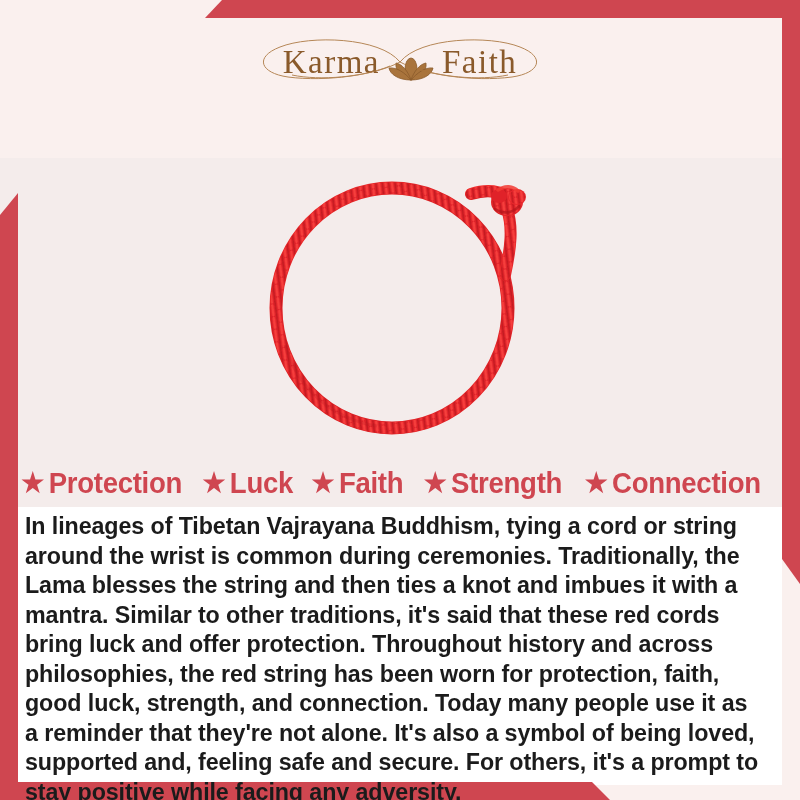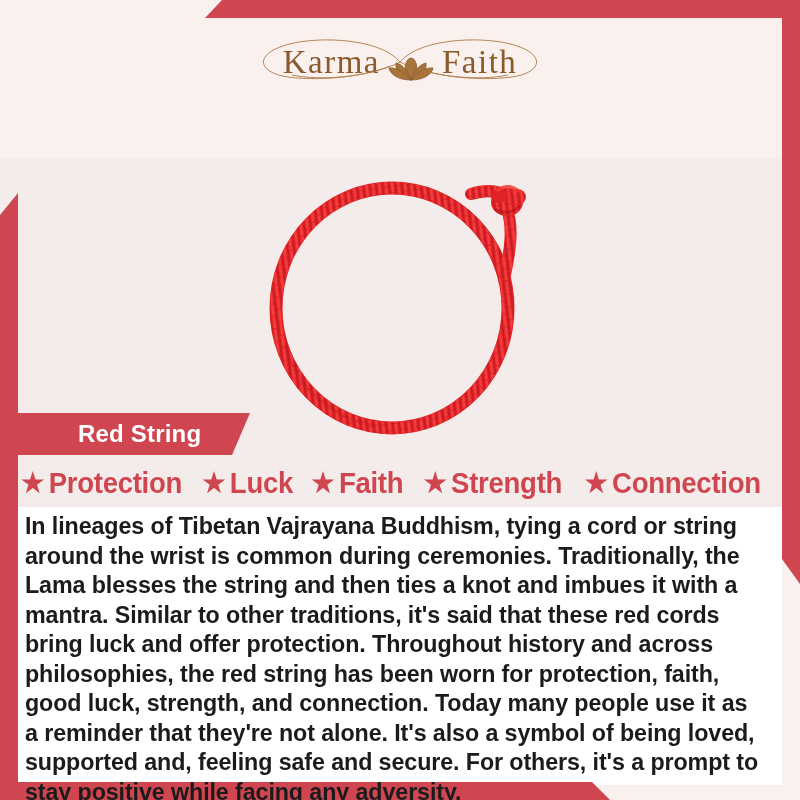--- a/index.html
+++ b/index.html
@@ -221,42 +221,39 @@
         <ellipse cx="262" cy="32" rx="8" ry="7" fill="url(#braid)" opacity="0.9"></ellipse>
         <ellipse cx="244" cy="31" rx="8" ry="7" fill="#e02229"></ellipse>
         <path d="M243 25 C 250 20, 258 21, 263 26" fill="none" stroke="#f23b34" stroke-width="3.5" stroke-linecap="round" opacity="0.85"></path>
         <path d="M240 44 C 248 50, 258 48, 264 41" fill="none" stroke="#b4151b" stroke-width="2.6" stroke-linecap="round" opacity="0.7"></path>
       </g>
 
       <path d="M30 180 C 42 222, 76 254, 122 261" fill="none" stroke="#b8181e" stroke-width="3" opacity="0.25"></path>
     </svg>
   </div>
 
-  <div class="tag">
-    <span class="tag-label">Red String</span>
+
+  <div class="benefits">
+    <span class="benefit">
+      <span class="star">★</span>
+      <span>Protection</span>
+    </span>
+    <span class="benefit">
+      <span class="star">★</span>
+      <span>Luck</span>
+    </span>
+    <span class="benefit">
+      <span class="star">★</span>
+      <span>Faith</span>
+    </span>
+    <span class="benefit">
+      <span class="star">★</span>
+      <span>Strength</span>
+    </span>
+    <span class="benefit">
+      <span class="star">★</span>
+      <span>Connection</span>
+    </span>
   </div>
 
-  <div class="benefits">
-    <span class="benefit">
-      <span class="star">★</span>
-      <span>Protection</span>
-    </span>
-    <span class="benefit">
-      <span class="star">★</span>
-      <span>Luck</span>
-    </span>
-    <span class="benefit">
-      <span class="star">★</span>
-      <span>Faith</span>
-    </span>
-    <span class="benefit">
-      <span class="star">★</span>
-      <span>Strength</span>
-    </span>
-    <span class="benefit">
-      <span class="star">★</span>
-      <span>Connection</span>
-    </span>
-  </div>
-
   <div class="desc">In lineages of Tibetan Vajrayana Buddhism, tying a cord or string around the wrist is common during ceremonies. Traditionally, the Lama blesses the string and then ties a knot and imbues it with a mantra. Similar to other traditions, it's said that these red cords bring luck and offer protection. Throughout history and across philosophies, the red string has been worn for protection, faith, good luck, strength, and connection. Today many people use it as a reminder that they're not alone. It's also a symbol of being loved, supported and, feeling safe and secure. For others, it's a prompt to stay positive while facing any adversity.</div>
 
 </div>
 
 </body></html>

